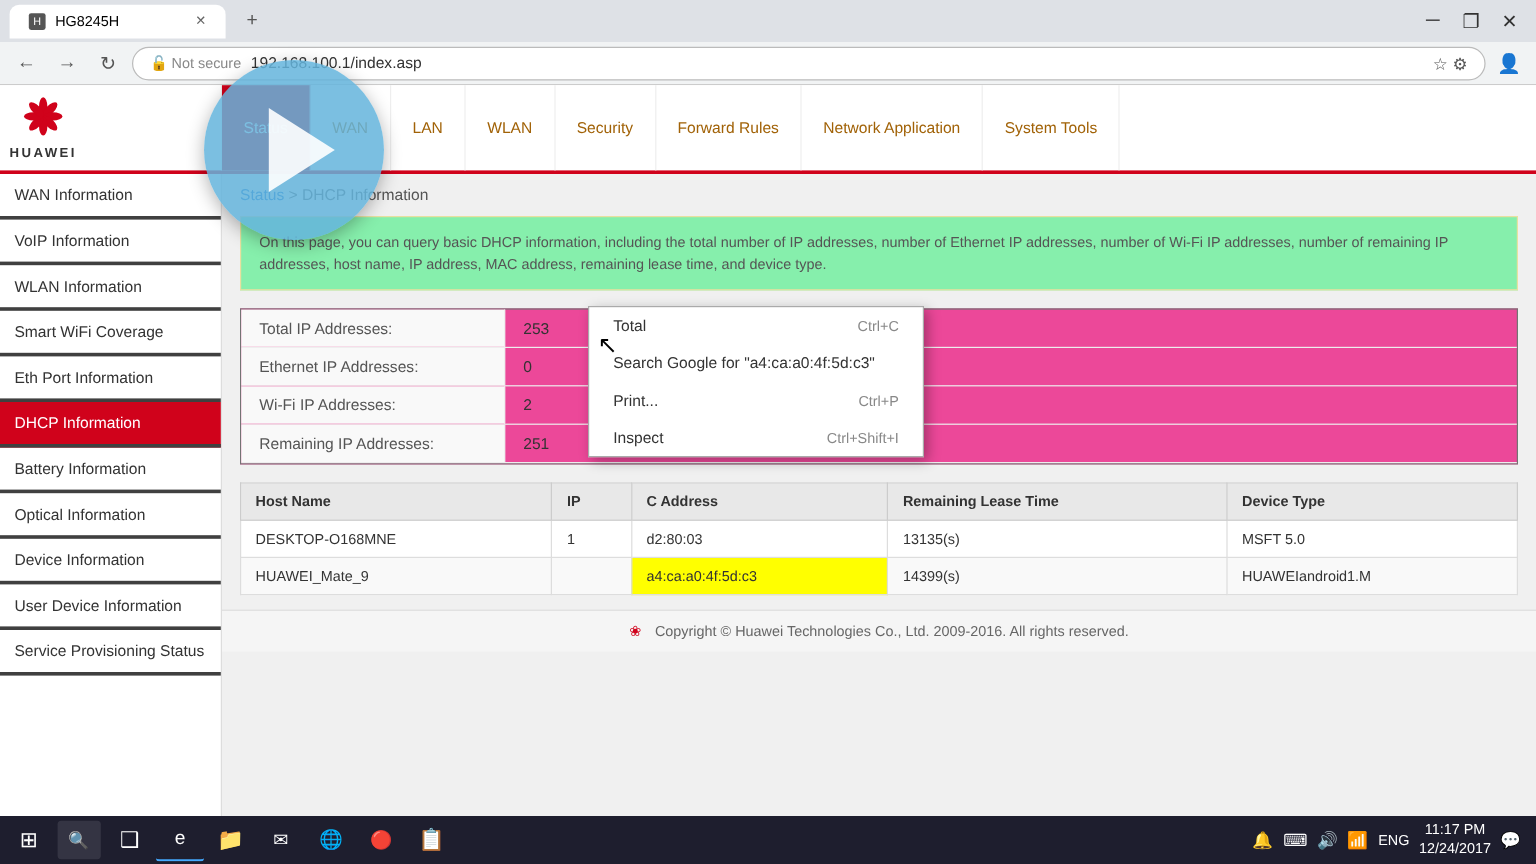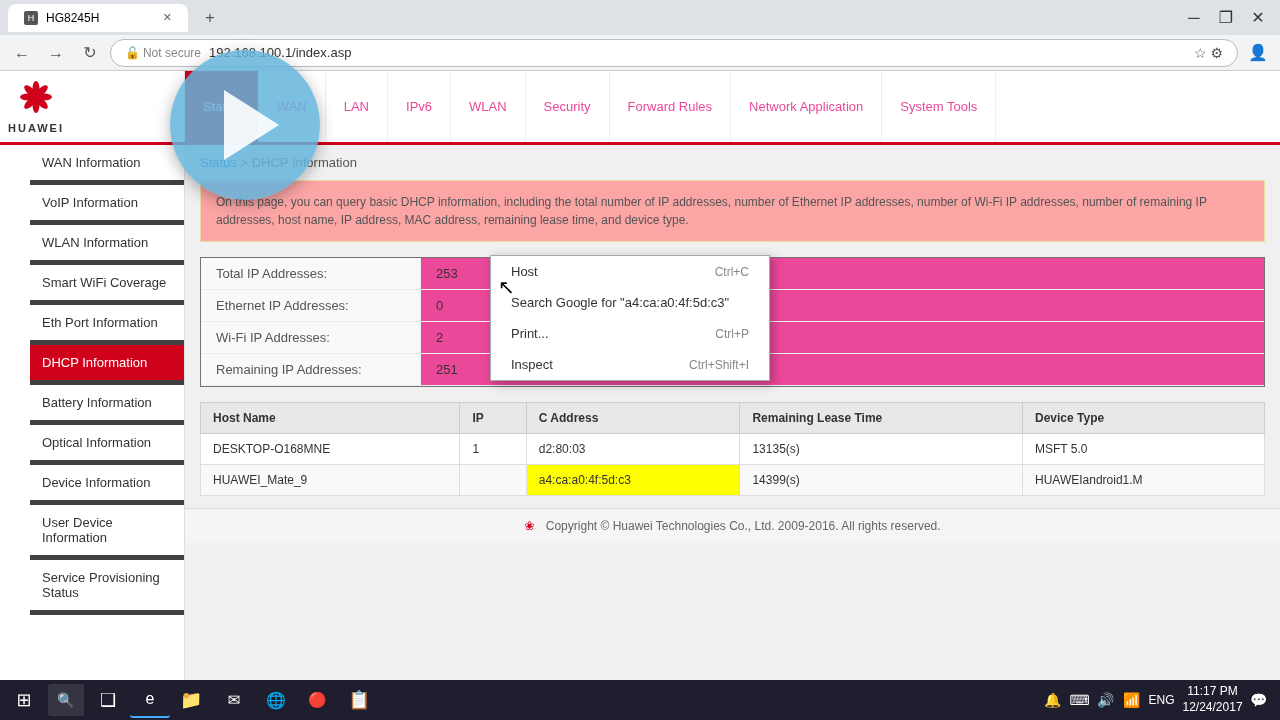--- a/index.html
+++ b/index.html
@@ -134,21 +134,21 @@
     .huawei-nav {
       display: flex;
       align-items: stretch;
       flex: 1;
     }
     .nav-item {
       padding: 0 18px;
       display: flex;
       align-items: center;
       font-size: 13px;
-      color: #ec4899;
+      color: #a16207;
       cursor: pointer;
       border-right: 1px solid #eee;
     }
     .nav-item.active {
       background: #d0021b;
       color: #fff;
     }
 
     
     .content-area {
@@ -162,22 +162,21 @@
       width: 185px;
       background: #fff;
       border-right: 1px solid #ddd;
       flex-shrink: 0;
     }
     .sidebar-item {
       padding: 10px 12px;
       font-size: 13px;
       color: #333;
       cursor: pointer;
-      border-bottom: 5px solid #404040;
-      margin-left: 30px;
+      border-bottom: 3px solid #404040;
     }
     .sidebar-item.active {
       background: #d0021b;
       color: #fff;
     }
 
     
     .main-panel {
       flex: 1;
       padding: 0;
@@ -188,21 +187,21 @@
     .breadcrumb {
       padding: 10px 15px;
       font-size: 13px;
       color: #555;
       background: #f0f0f0;
     }
     .breadcrumb a { color: #0066cc; text-decoration: none; }
 
     .info-box {
       margin: 0 15px 15px;
-      background: #fca5a5;
+      background: #86efac;
       border: 1px solid #e8e0a0;
       padding: 12px 15px;
       font-size: 12px;
       color: #555;
       line-height: 1.5;
     }
 
     .stats-table {
       margin: 0 15px 15px;
       background: #ec4899;
@@ -432,21 +431,20 @@
             </g>
           </svg>
         </div>
         <div class="huawei-logo-text">HUAWEI</div>
       </div>
     </div>
     <nav class="huawei-nav">
       <div class="nav-item active">Status</div>
       <div class="nav-item">WAN</div>
       <div class="nav-item">LAN</div>
-      <div class="nav-item">IPv6</div>
       <div class="nav-item">WLAN</div>
       <div class="nav-item">Security</div>
       <div class="nav-item">Forward Rules</div>
       <div class="nav-item">Network Application</div>
       <div class="nav-item">System Tools</div>
     </nav>
   </div>
 
   <div class="content-area">
 
@@ -533,21 +531,21 @@
 </div>
 
 <div class="play-overlay">
   <div class="play-circle">
     <div class="play-triangle"></div>
   </div>
 </div>
 
 <div class="context-menu">
   <div class="context-menu-item">
-    <span>Host</span>
+    <span>Total</span>
     <span class="context-menu-shortcut">Ctrl+C</span>
   </div>
   <div class="context-menu-item">
     <span>Search Google for "a4:ca:a0:4f:5d:c3"</span>
   </div>
   <div class="context-menu-item">
     <span>Print...</span>
     <span class="context-menu-shortcut">Ctrl+P</span>
   </div>
   <div class="context-menu-item">

